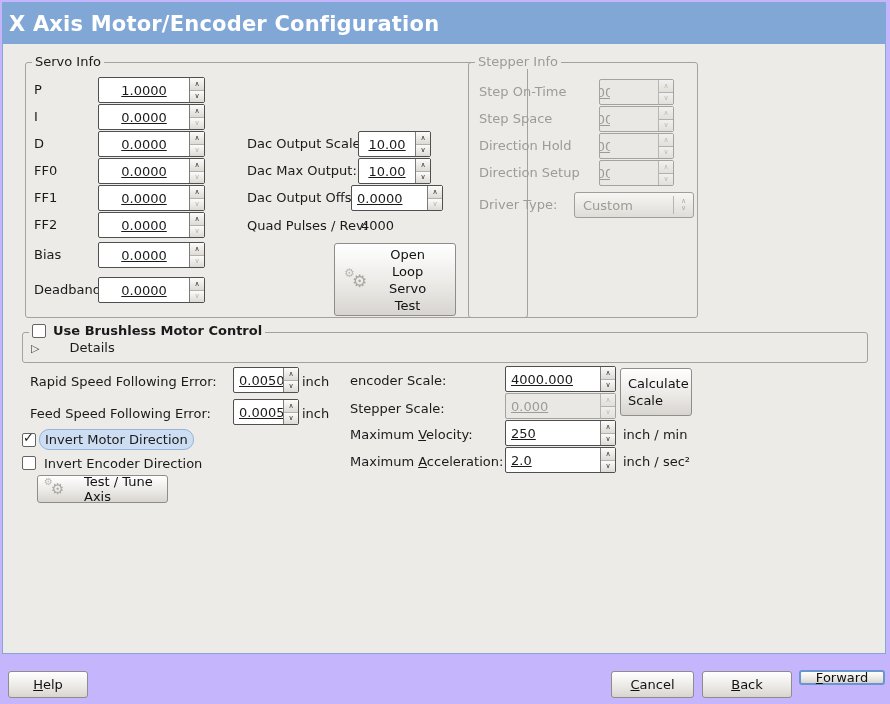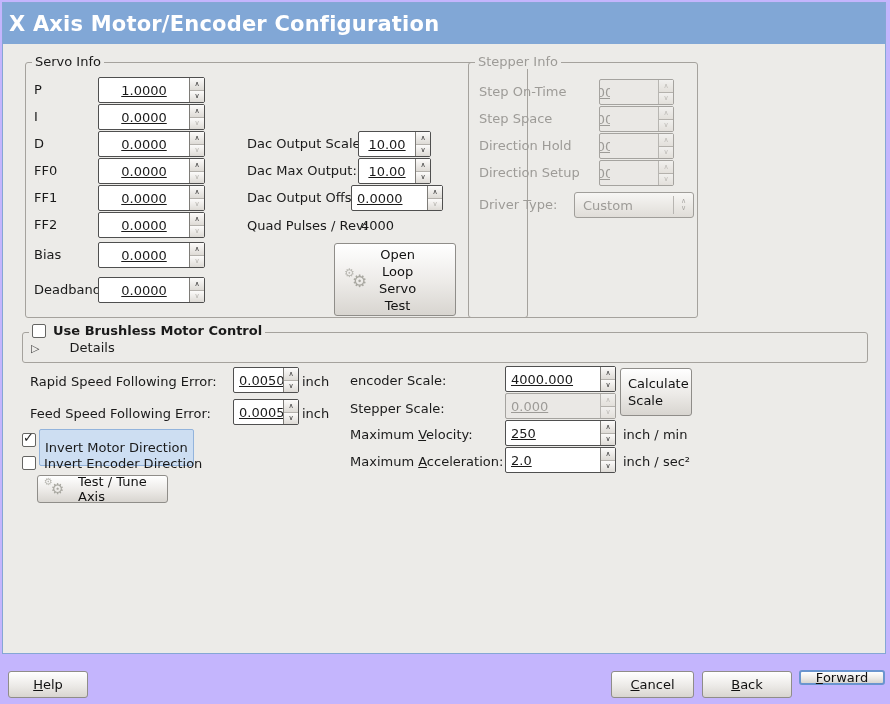--- a/index.html
+++ b/index.html
@@ -28,21 +28,21 @@
   .spin.disabled .steps { border-left-color:#b7b5b1; }
   .spin.disabled .step { background:linear-gradient(#f1f0ee,#e3e0db); color:#bcb9b4; }
   
   .btn { position:absolute; display:flex; align-items:center; justify-content:center; background:linear-gradient(#ffffff,#eceae7 55%,#d8d5d0); border:1px solid #8f8d89; border-radius:3px; color:#111; }
   .btn.focus { border:2px solid #6a95cf; }
   .multiline { white-space:pre-line; text-align:center; line-height:17px; }
   .multiline.left { text-align:left; }
   
   .cb { position:absolute; width:14px; height:14px; background:#ffffff; border:1px solid #646462; border-radius:2px; }
   .cb .mark { position:absolute; left:0px; top:-4px; font-size:13px; font-weight:bold; color:#222; }
-  .hl { position:absolute; background:#cddef2; border:1px solid #93b4dc; border-radius:2px; padding:10px 5px; white-space:nowrap; }
+  .hl { position:absolute; background:#cddef2; border:1px solid #93b4dc; border-radius:10px; padding:2px 5px; white-space:nowrap; }
   
   .gears { position:relative; width:28px; height:30px; flex:none; }
   .gears .g1 { position:absolute; left:9px; top:6px; font-size:17px; color:#a9a8a1; }
   .gears .g2 { position:absolute; left:1px; top:1px; font-size:12px; color:#b9b8b2; }
   .gears.small { width:24px; height:26px; }
   .gears.small .g1 { left:7px; top:4px; font-size:15px; }
   .gears.small .g2 { left:0px; top:0px; font-size:10px; }
   
   .combo { position:absolute; display:flex; align-items:center; background:linear-gradient(#f7f6f4,#e0ddd8); border:1px solid #a09e9a; border-radius:3px; height:26px; }
   .combo .cval { flex:1; padding:0 8px; }
@@ -165,21 +165,21 @@
       </div>
 
       <span class="lbl" style="left:221px;top:155px">Quad Pulses / Rev:</span>
       <span class="lbl" style="left:335px;top:155px">4000</span>
 
       <div class="btn" style="left:308px;top:180px;width:122px;height:73px;justify-content:flex-start;padding-left:8px">
         <span class="gears">
           <span class="g2">⚙</span>
           <span class="g1">⚙</span>
         </span>
-        <span class="multiline" style="margin-left:8px">Open
+        <span class="multiline" style="margin-left:18px">Open
 Loop
 Servo
 Test</span>
       </div>
     </div>
 
     <div class="frame" style="left:465px;top:59px;width:230px;height:256px">
       <span class="frame-label dis">Stepper Info</span>
 
       <span class="lbl dis" style="left:10px;top:21px">Step On-Time</span>
@@ -308,21 +308,21 @@
     <span class="hl" style="left:36px;top:426px">Invert Motor Direction</span>
 
     <span class="cb" style="left:19px;top:453px"></span>
     <span class="lbl" style="left:41px;top:453px">Invert Encoder Direction</span>
 
     <div class="btn" style="left:34px;top:472px;width:131px;height:28px;justify-content:flex-start;padding-left:6px">
       <span class="gears small">
         <span class="g2">⚙</span>
         <span class="g1">⚙</span>
       </span>
-      <span style="margin-left:10px">Test / Tune Axis</span>
+      <span style="margin-left:16px">Test / Tune Axis</span>
     </div>
 
   </div>
 
   <div class="btn" style="left:8px;top:671px;width:80px;height:27px">
     <span><span class="u">H</span><span>elp</span></span>
   </div>
   <div class="btn" style="left:611px;top:671px;width:83px;height:27px">
     <span><span class="u">C</span><span>ancel</span></span>
   </div>

